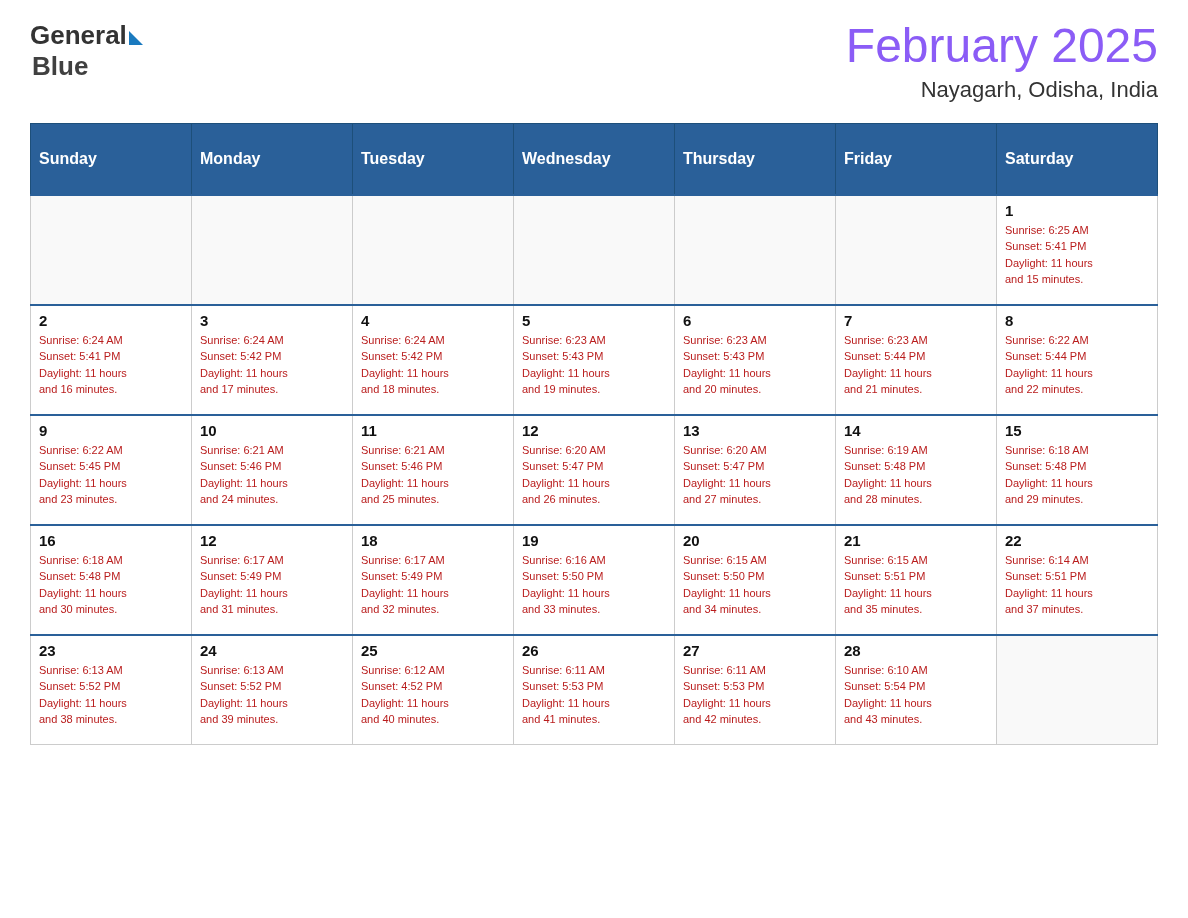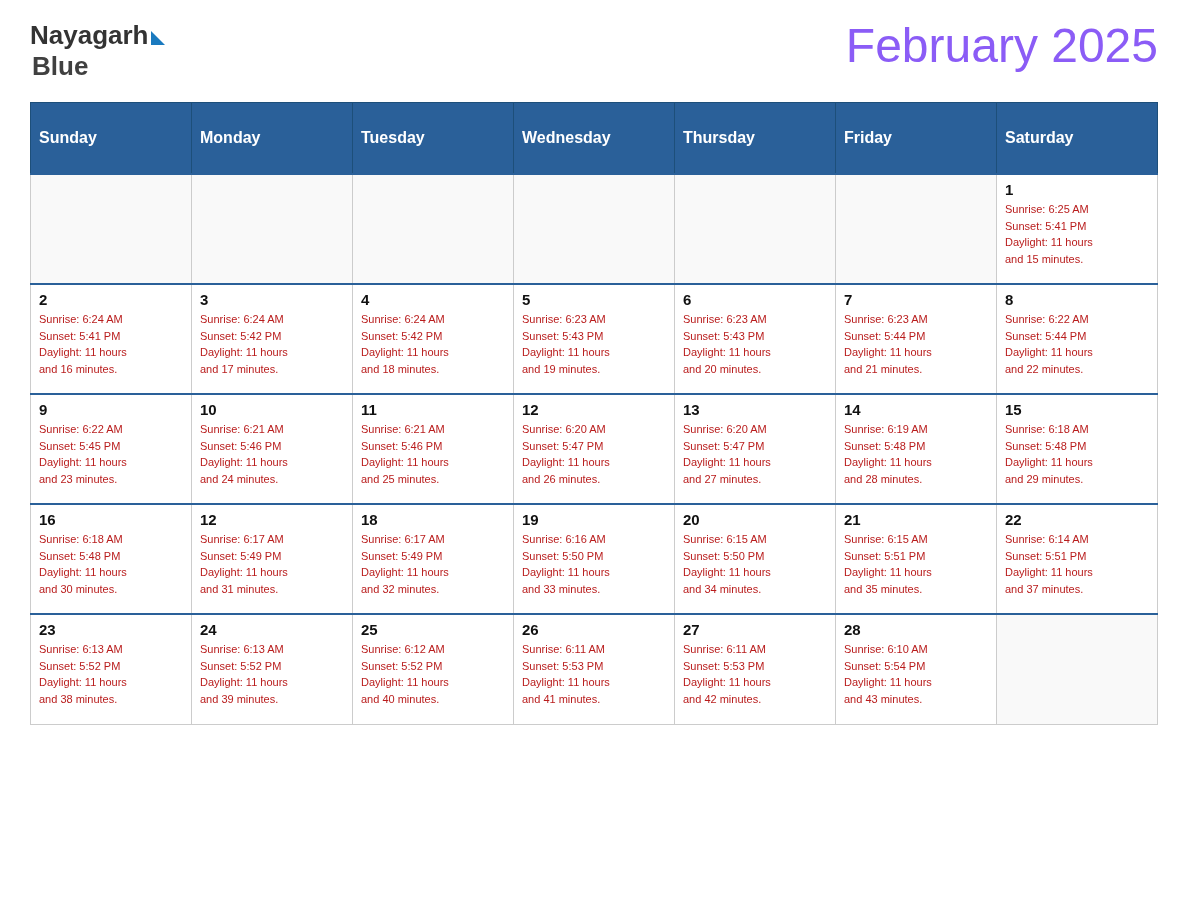--- a/index.html
+++ b/index.html
@@ -102,29 +102,30 @@
     .week-row td {
       border-top: 2px solid #2a6099;
     }
   </style>
 </head>
 <body>
 
 <div class="header">
   <div class="logo-wrapper">
     <div class="logo-row1">
-      <span class="logo-text-general">Nayagarh</span>
+      <span class="logo-text-general">General</span>
       <div class="logo-arrow"></div>
     </div>
     <div class="logo-row2">
       <span class="logo-text-blue">Blue</span>
     </div>
   </div>
   <div class="title-section">
     <div class="month-title">February 2025</div>
+    <div class="location-title">Nayagarh, Odisha, India</div>
   </div>
 </div>
 
 <table class="calendar">
   <thead>
     <tr>
     <th>Sunday</th>
         <th>Monday</th>
         <th>Tuesday</th>
         <th>Wednesday</th>
@@ -313,21 +314,21 @@
         <td>
           <span class="day-number">24</span>
           <div class="day-info" style="white-space: pre-line;">Sunrise: 6:13 AM
 Sunset: 5:52 PM
 Daylight: 11 hours
 and 39 minutes.</div>
         </td>
         <td>
           <span class="day-number">25</span>
           <div class="day-info" style="white-space: pre-line;">Sunrise: 6:12 AM
-Sunset: 5:52 PM
+Sunset: 4:52 PM
 Daylight: 11 hours
 and 40 minutes.</div>
         </td>
         <td>
           <span class="day-number">26</span>
           <div class="day-info" style="white-space: pre-line;">Sunrise: 6:11 AM
 Sunset: 5:53 PM
 Daylight: 11 hours
 and 41 minutes.</div>
         </td>

